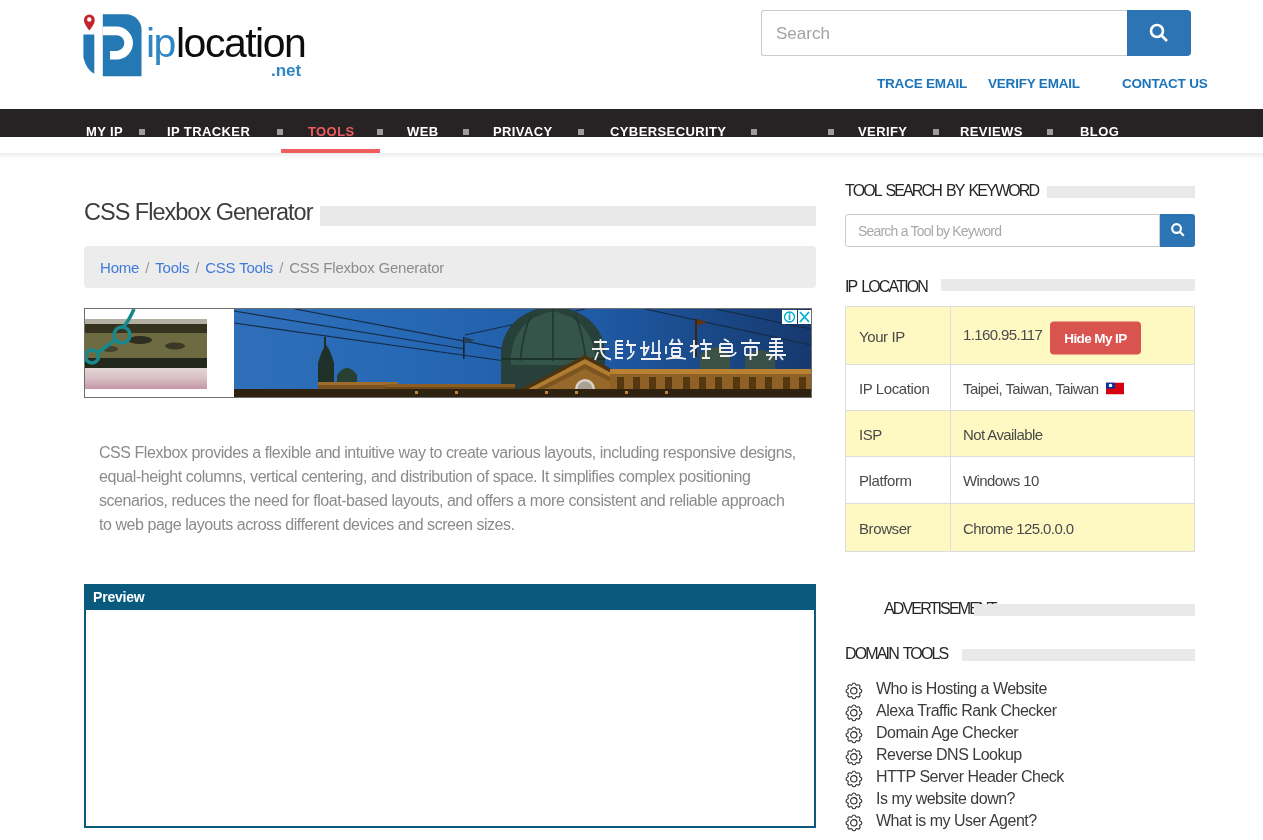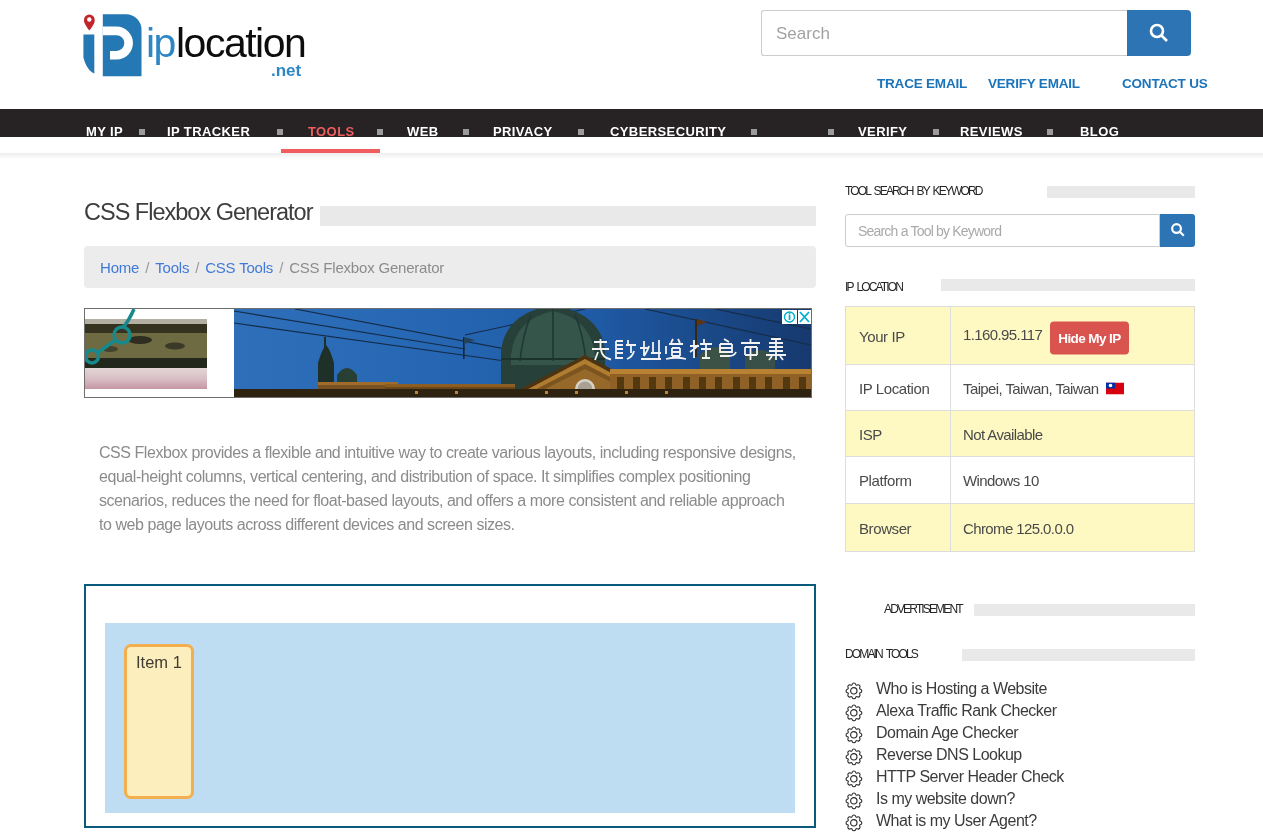--- a/index.html
+++ b/index.html
@@ -32,35 +32,35 @@
 
 #desc { position:absolute; left:99px; top:441px; width:740px; font-size:16px; line-height:24px; color:#8b8b8b; letter-spacing:-0.45px; white-space:nowrap; }
 
 
 #panel { position:absolute; left:84px; top:584px; width:732px; height:244px; border:2px solid #0a5a7e; background:#fff; }
 #panel-h { position:absolute; left:0; top:0; width:100%; height:24px; background:#0a5a7e; color:#fff; font-size:14px; font-weight:bold; line-height:22px; padding-left:7px; letter-spacing:-0.2px; }
 #flexc { position:absolute; left:19px; top:37px; width:690px; height:190px; background:#bedcf2; }
 #item1 { position:absolute; left:19px; top:21px; width:70px; height:155px; background:#fdeebd; border:3px solid #f3ae4d; border-radius:7px; font-size:16.5px; color:#413c34; padding:6px 0 0 9px; }
 
 
-.shead { position:absolute; left:845px; font-size:12px; color:#262626; letter-spacing:-1.85px; word-spacing:2.5px; white-space:nowrap; line-height:16px; }
+.shead { position:absolute; left:845px; font-size:16px; color:#262626; letter-spacing:-1.85px; word-spacing:2.5px; white-space:nowrap; line-height:16px; }
 .sbar { position:absolute; background:#e9e9e9; height:12px; }
 #tsearch { position:absolute; left:845px; top:214px; width:315px; height:33px; border:1px solid #ccc; border-radius:3px 0 0 3px; background:#fff; }
 #tsearch span { position:absolute; left:12px; top:8px; font-size:14px; color:#a9a9a9; letter-spacing:-0.8px; }
 #tsearch-btn { position:absolute; left:1160px; top:214px; width:35px; height:33px; background:#2c74b3; border-radius:0 3px 3px 0; }
 
 
 #iptable { position:absolute; left:845px; top:306px; width:350px; border:1px solid #ddd; }
 .trow { position:relative; width:100%; border-bottom:1px solid #ddd; }
 .trow:last-child { border-bottom:none; }
 .trow.g { background:#fef9c3; }
 .tlabel { position:absolute; left:13px; top:50%; transform:translateY(-50%); font-size:15px; color:#4a4a4a; letter-spacing:-0.4px; }
 .tval { position:absolute; left:117px; top:50%; transform:translateY(-50%); font-size:15px; color:#4a4a4a; letter-spacing:-0.6px; white-space:nowrap; }
 .tdiv { position:absolute; left:104px; top:0; bottom:0; width:1px; background:#ddd; }
-#hidebtn { display:inline-block; margin-left:8px; background:#d9534f; color:#fff; font-weight:bold; font-size:13.5px; padding:9px 8px; border-radius:4px; vertical-align:middle; position:relative; top:2px; }
+#hidebtn { display:inline-block; margin-left:8px; background:#d9534f; color:#fff; font-weight:bold; font-size:13.5px; padding:9px 14px; border-radius:4px; vertical-align:middle; position:relative; top:2px; }
 
 
 .tool { position:absolute; left:845px; height:22px; }
 .tool svg { position:absolute; left:0; top:2px; }
 .tool span { position:absolute; left:31px; top:0px; font-size:16px; line-height:18px; color:#3b3b3b; letter-spacing:-0.5px; white-space:nowrap; }
 </style>
 </head>
 <body>
 
 <svg class="abs" style="left:78px; top:10px;" width="232" height="75" viewBox="0 0 232 75">
@@ -263,23 +263,21 @@
     <rect x="703.7" y="5.5" width="1.7" height="5.5" fill="#00aecd"></rect>
     <rect x="703.7" y="3.6" width="1.7" height="1.4" fill="#00aecd"></rect>
     <path d="M715,3 L724,13 M724,3 L715,13" stroke="#00aecd" stroke-width="1.8"></path>
   </g>
 </svg>
 </div>
 
 <div id="desc">CSS Flexbox provides a flexible and intuitive way to create various layouts, including responsive designs,<br>equal-height columns, vertical centering, and distribution of space. It simplifies complex positioning<br>scenarios, reduces the need for float-based layouts, and offers a more consistent and reliable approach<br>to web page layouts across different devices and screen sizes.</div>
 
 <div id="panel">
-  <div id="flexc">
-      <div id="item1">Item 1</div>
-    </div>
+  <div id="panel-h">Preview</div>
 </div>
 
 <div class="shead" style="top:183px;">TOOL SEARCH BY KEYWORD</div>
 <div class="sbar" style="left:1047px; top:186px; width:148px;"></div>
 <div id="tsearch">
     <span>Search a Tool by Keyword</span>
   </div>
 <div id="tsearch-btn">
   <svg width="16" height="16" viewBox="0 0 22 22" style="position:absolute;left:10px;top:8px;">
     <circle cx="9" cy="9" r="6" fill="none" stroke="#fff" stroke-width="3"></circle>

